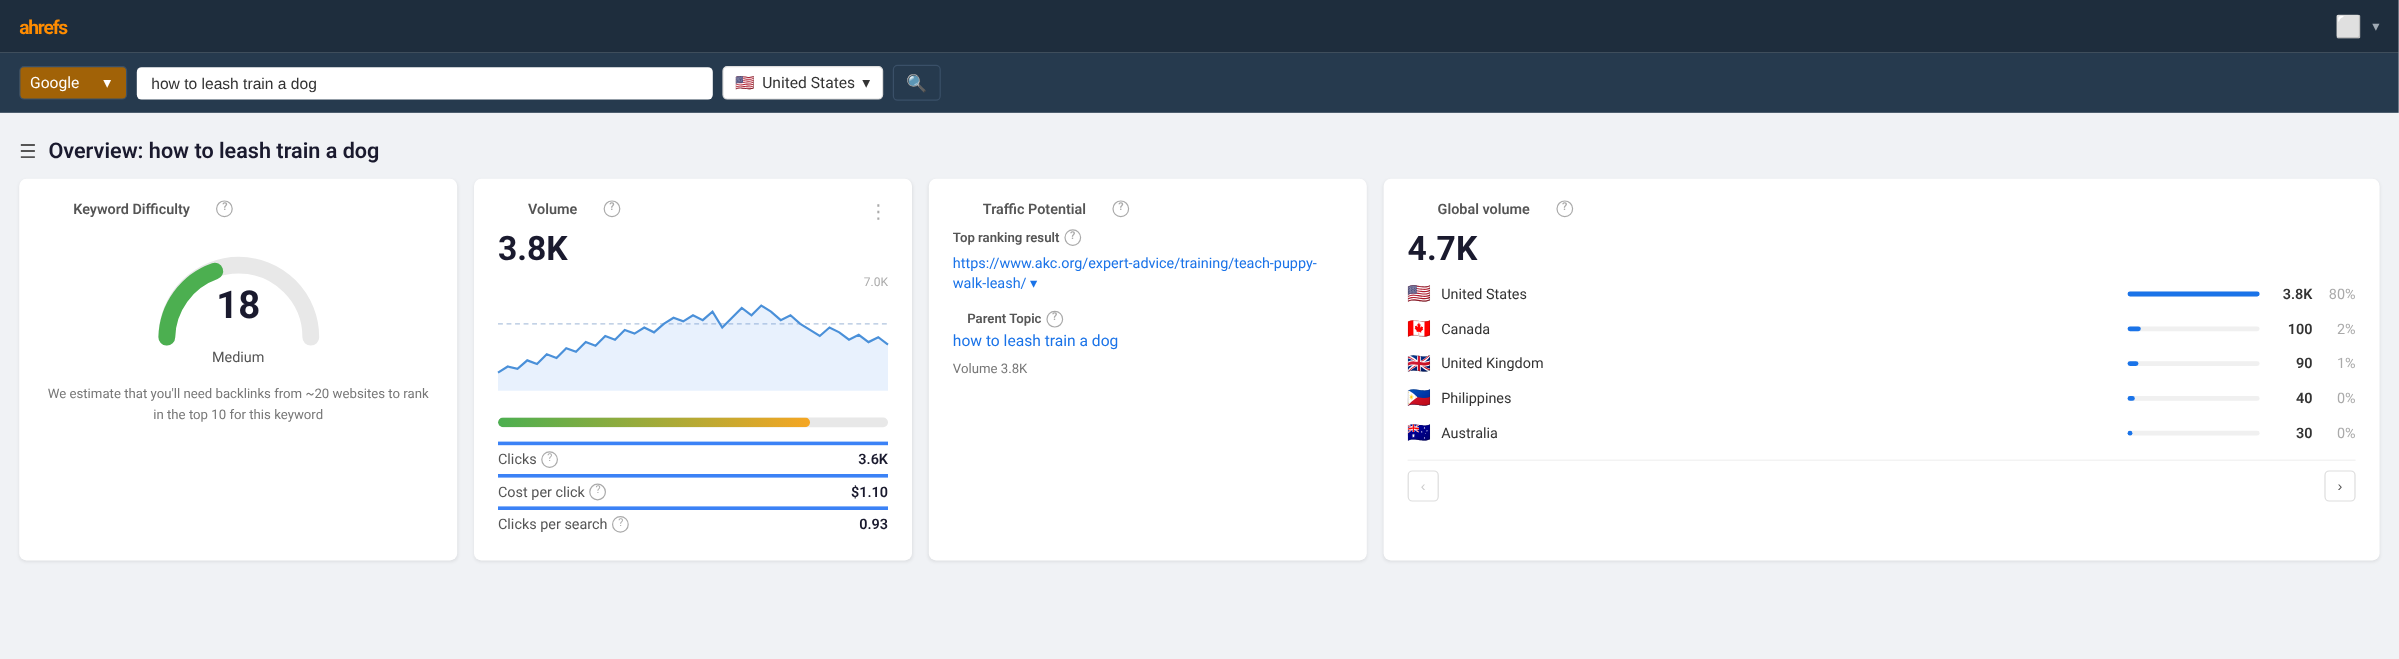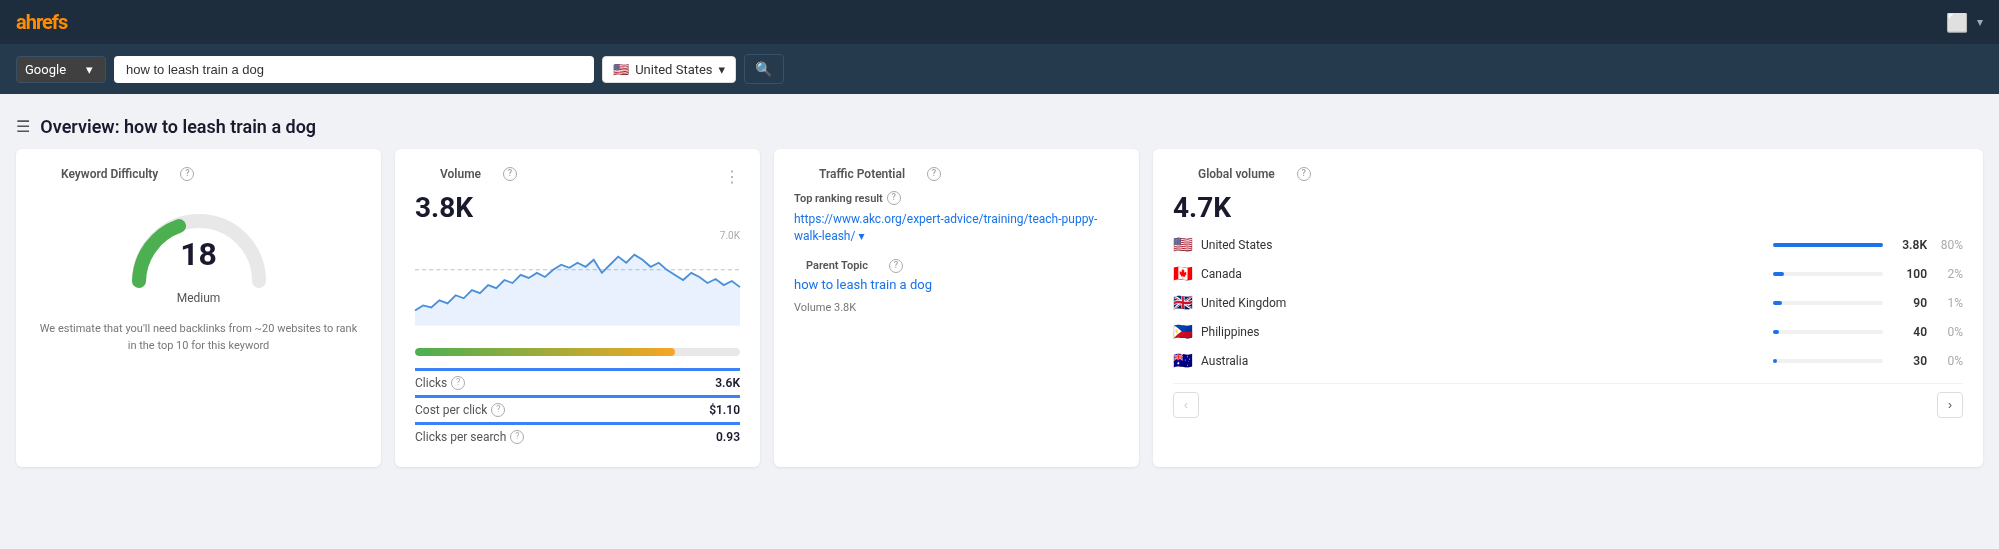--- a/index.html
+++ b/index.html
@@ -8,21 +8,21 @@
     
     .navbar {
       background: #1e2d3d;
       display: flex;
       align-items: center;
       padding: 0 16px;
       height: 44px;
     }
     .navbar-brand {
       color: #ff8c00;
-      font-size: 20px;
+      font-size: 16px;
       font-weight: 700;
       margin-right: 24px;
       letter-spacing: -1px;
     }
     .nav-links {
       display: flex;
       gap: 4px;
     }
     .nav-link {
       color: #a0aab4;
@@ -54,21 +54,21 @@
     
     .search-bar {
       background: #263a4e;
       padding: 8px 16px;
       display: flex;
       align-items: center;
       gap: 8px;
       height: 50px;
     }
     .search-engine-select {
-      background: #404040;
+      background: #a16207;
       border: 1px solid #3a5068;
       color: #fff;
       border-radius: 4px;
       padding: 5px 8px;
       font-size: 13px;
       display: flex;
       align-items: center;
       gap: 20px;
       cursor: pointer;
       min-width: 90px;
@@ -259,21 +259,21 @@
       color: #1a73e8;
       text-decoration: none;
       display: block;
       margin-bottom: 14px;
       line-height: 1.4;
     }
     .parent-topic-label {
       font-size: 11px;
       color: #555;
       font-weight: 600;
-      display: flex; align-items: center; gap: 21px;
+      display: flex; align-items: center; gap: 4px;
       margin-bottom: 4px;
       padding-left: 12px;
     }
     .parent-topic-link {
       font-size: 13px;
       color: #1a73e8;
       text-decoration: none;
       display: block;
       margin-bottom: 4px;
     }

